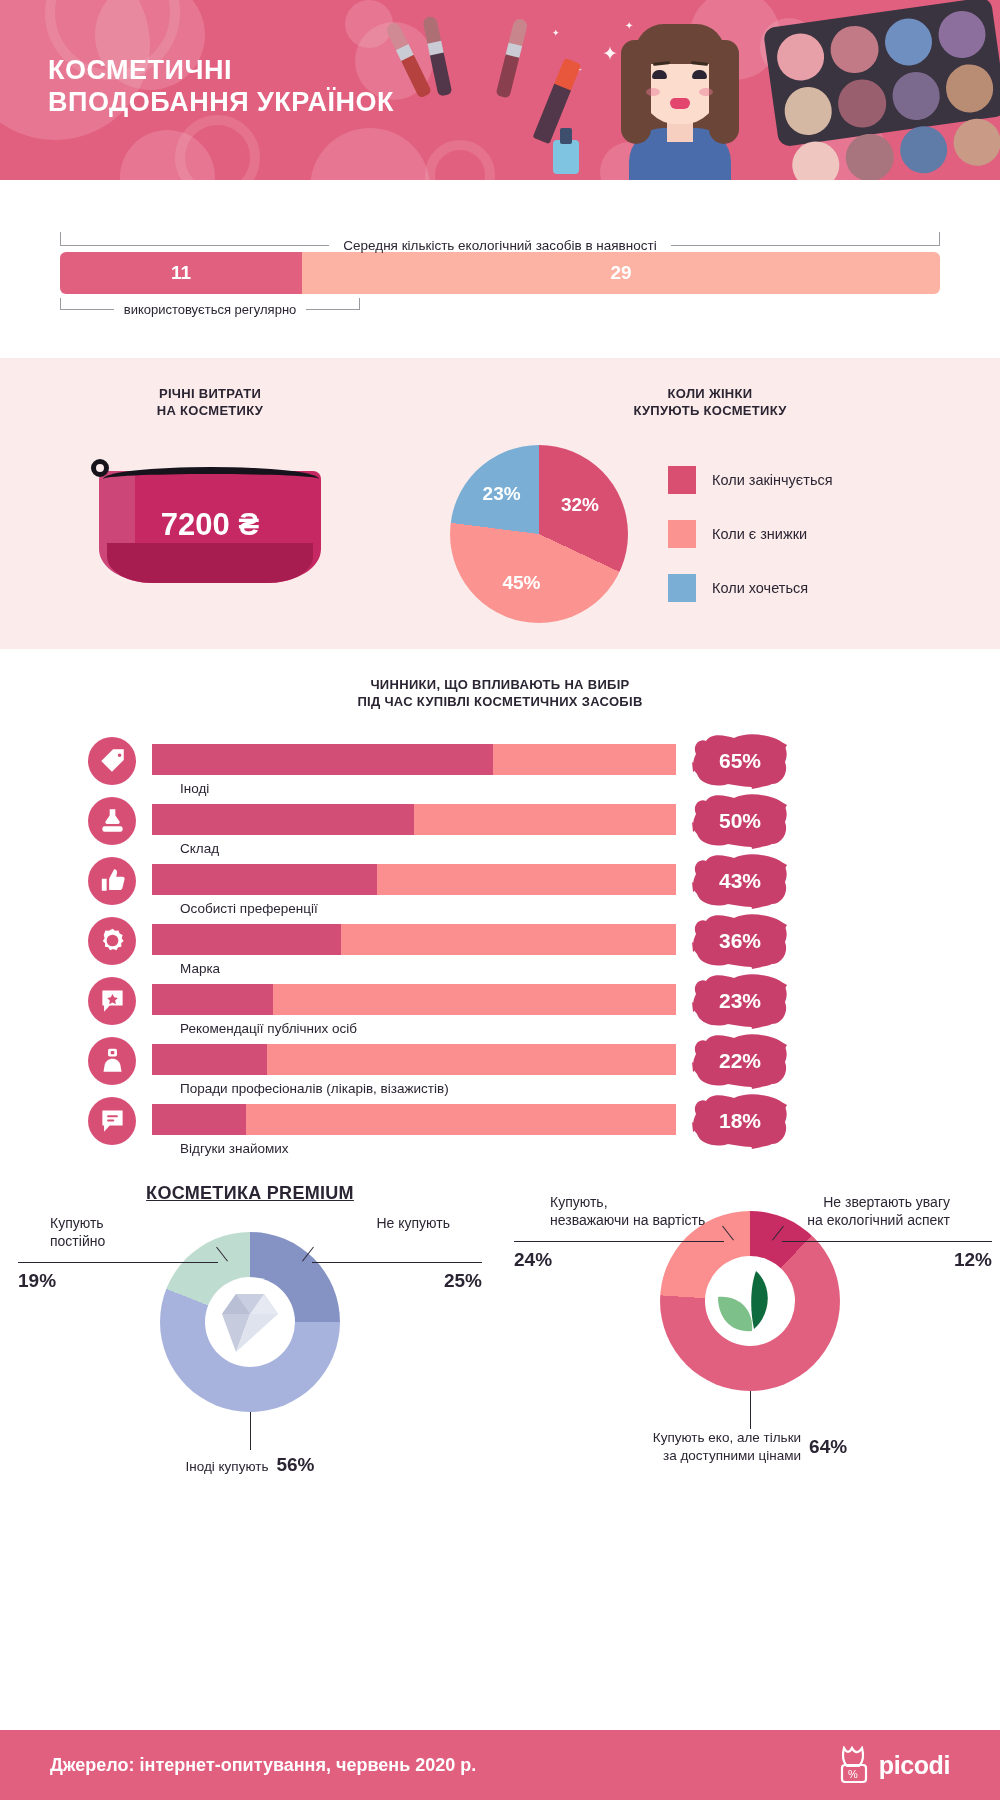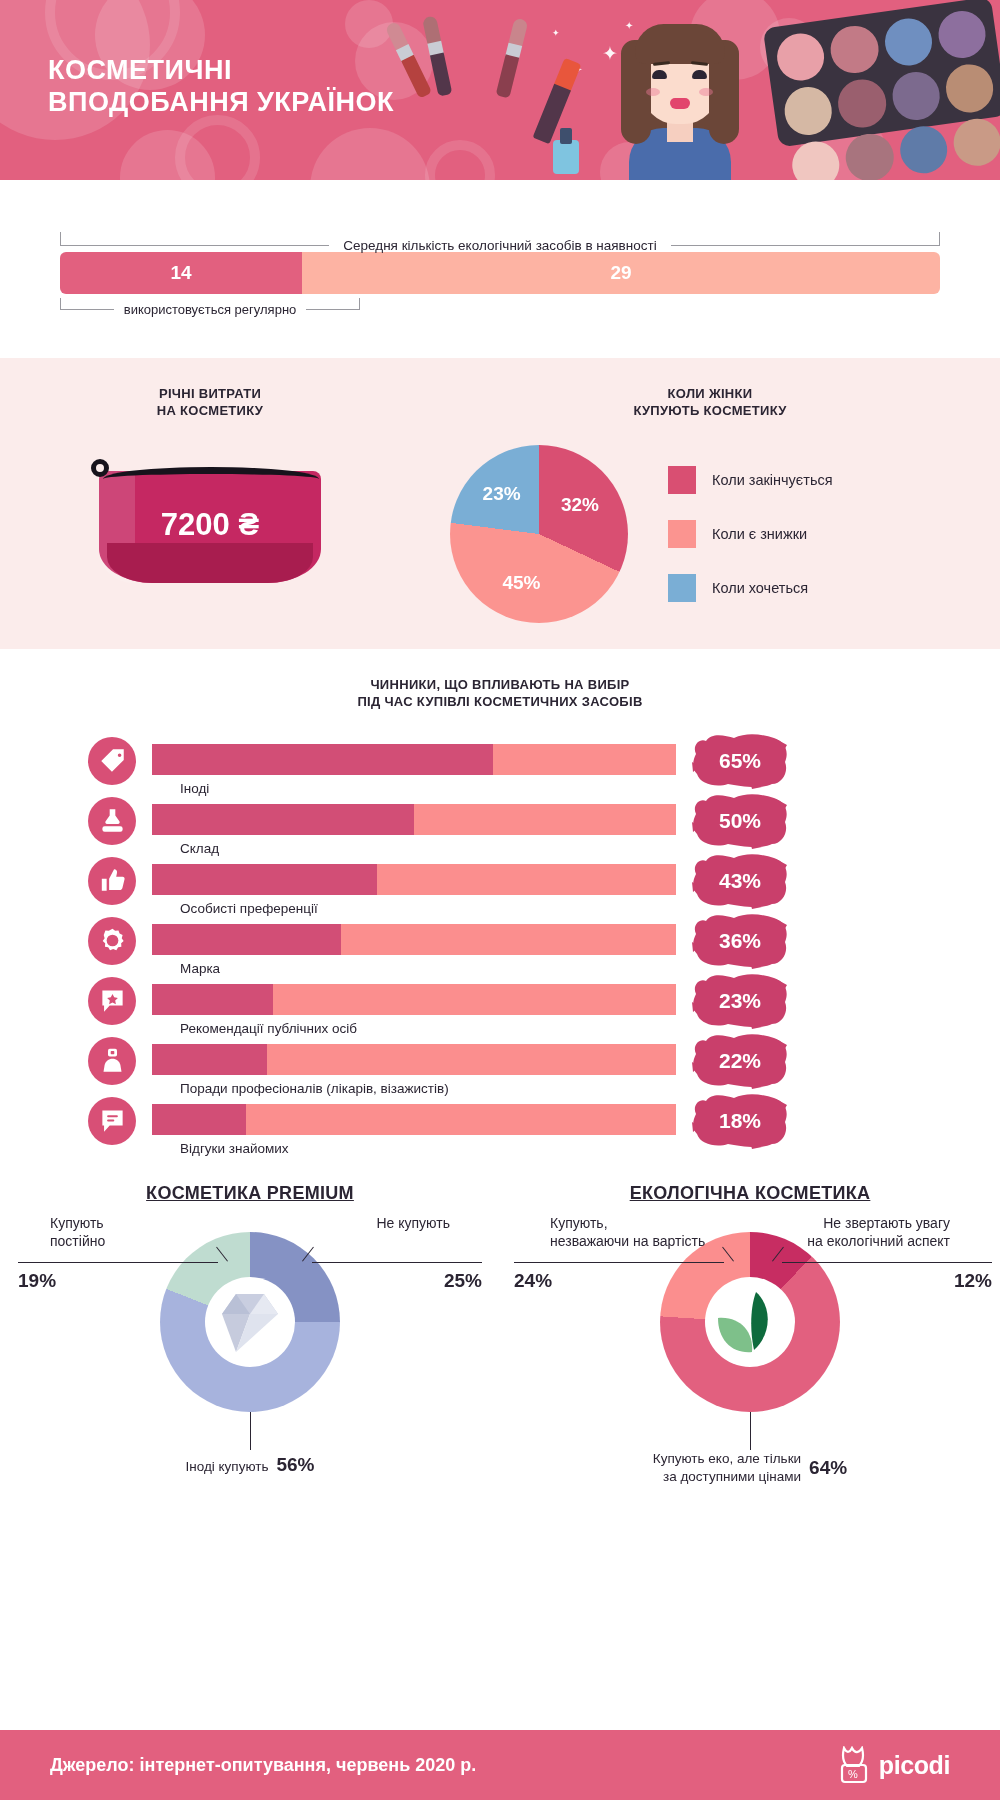--- a/index.html
+++ b/index.html
@@ -258,21 +258,21 @@
 <div class="sec-avg">
   <div class="bracket-top">
     <div class="tickL"></div>
       <div class="line-l"></div>
     <div class="cap-txt">Середня кількість екологічний засобів в наявності</div>
     <div class="line-r"></div>
       <div class="tickR"></div>
   </div>
 
   <div class="avg-bar">
-    <div class="seg dark" style="flex: 11 1 0%; background: rgb(226, 96, 127);">14</div>
+    <div class="seg dark" style="flex: 11 1 0%; background: rgb(226, 96, 127);">11</div>
     <div class="seg light" style="flex: 29 1 0%; background: rgb(253, 179, 163);">29</div>
   </div>
 
   <div class="bracket-bot">
     <div class="tick"></div>
       <div class="line"></div>
     <div class="txt">використовується регулярно</div>
     <div class="line"></div>
       <div class="tick"></div>
   </div>
@@ -489,21 +489,20 @@
       <div class="d-leader" style="right:186px;top:25px;height:18px;transform:rotate(38deg);transform-origin:top;"></div>
 
       <div class="d-leader" style="left:250px;top:190px;height:38px;"></div>
       <div class="d-bot" style="top:230px;">
         <span>Іноді купують</span><span class="num">56%</span>
       </div>
     </div>
   </div>
 
   <div class="donut-col">
-    <div class="donut-title">ЕКОЛОГІЧНА КОСМЕТИКА</div>
     <div class="donut-wrap">
       <div class="donut" id="eco-donut" style="background: conic-gradient(rgb(199, 45, 98) 0%, rgb(199, 45, 98) 12%, rgb(226, 96, 127) 12%, rgb(226, 96, 127) 76%, rgb(251, 142, 142) 76%, rgb(251, 142, 142) 100%);"></div>
       <div class="donut-hole"></div>
       <svg class="leaf" viewBox="0 0 80 74">
         <path d="M46 4 C62 18 62 46 44 62 C40 44 40 20 46 4 Z" fill="#0e6b3d"></path>
         <path d="M8 30 C30 28 44 44 42 64 C22 66 8 52 8 30 Z" fill="#7ec08a"></path>
       </svg>
 
       <div class="d-cal-l">Купують,
 незважаючи на вартість</div>

